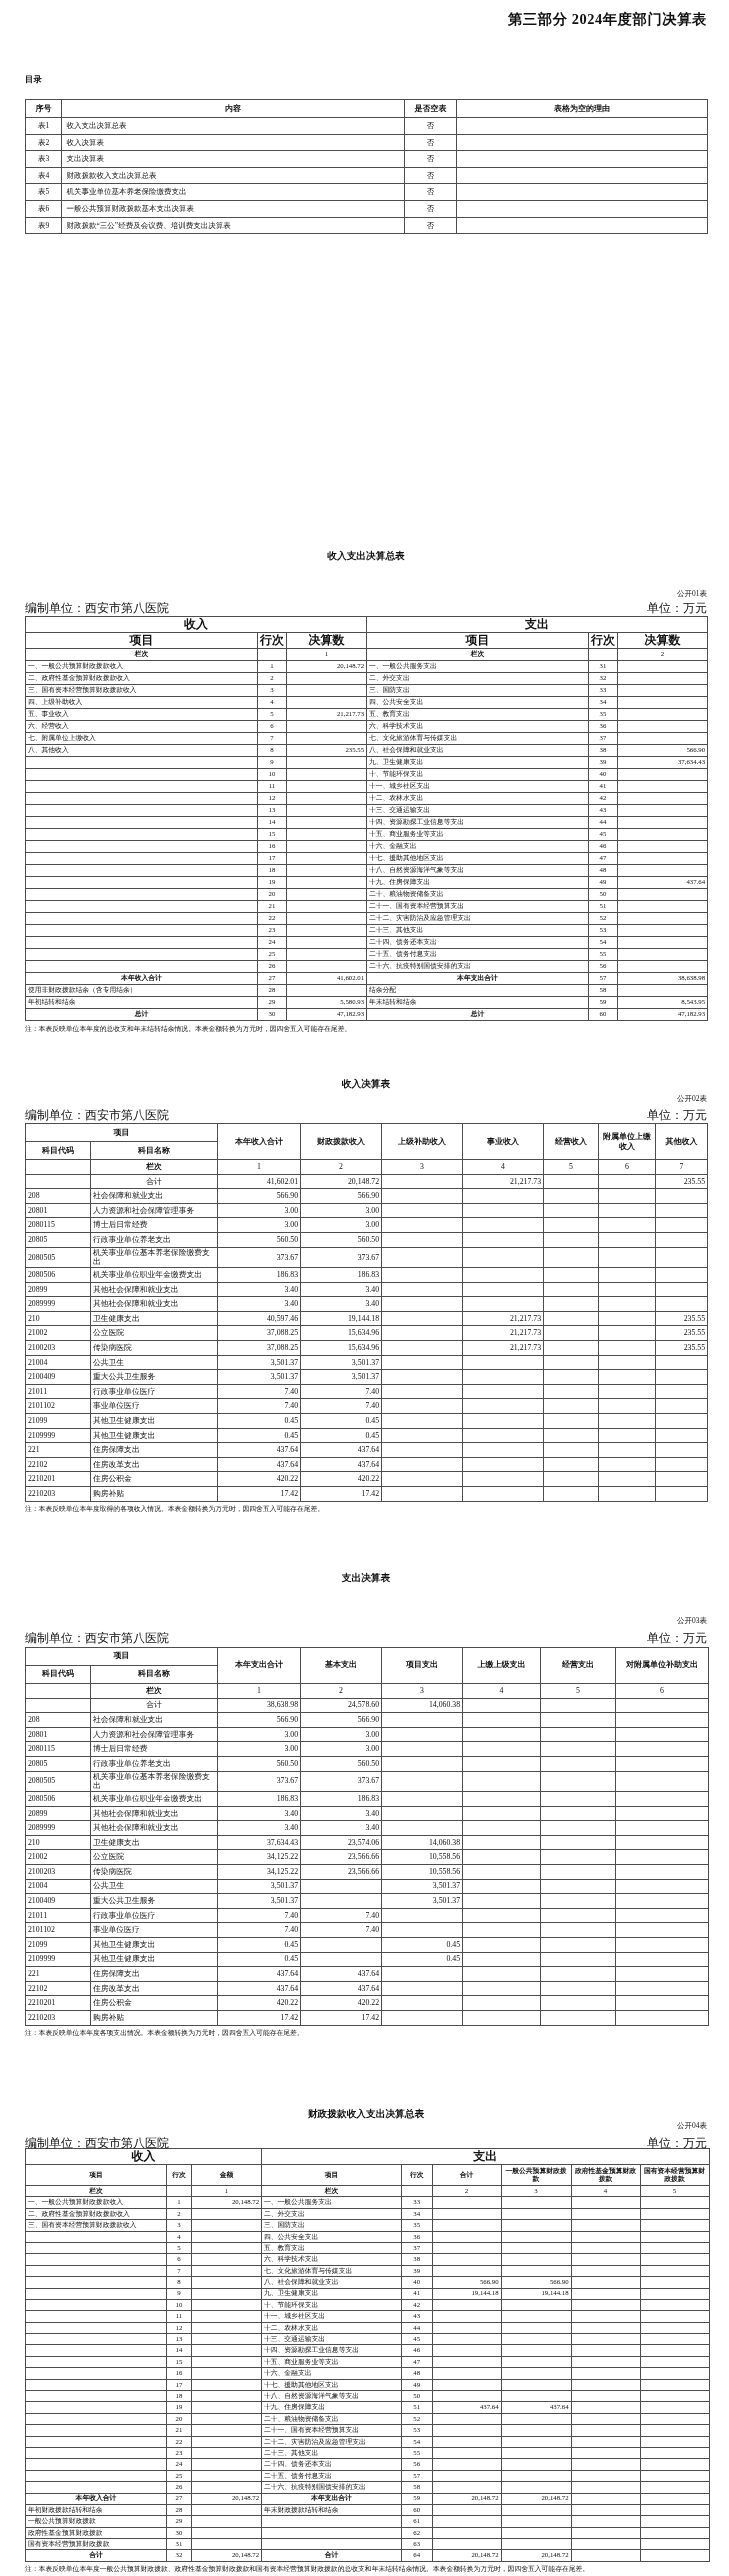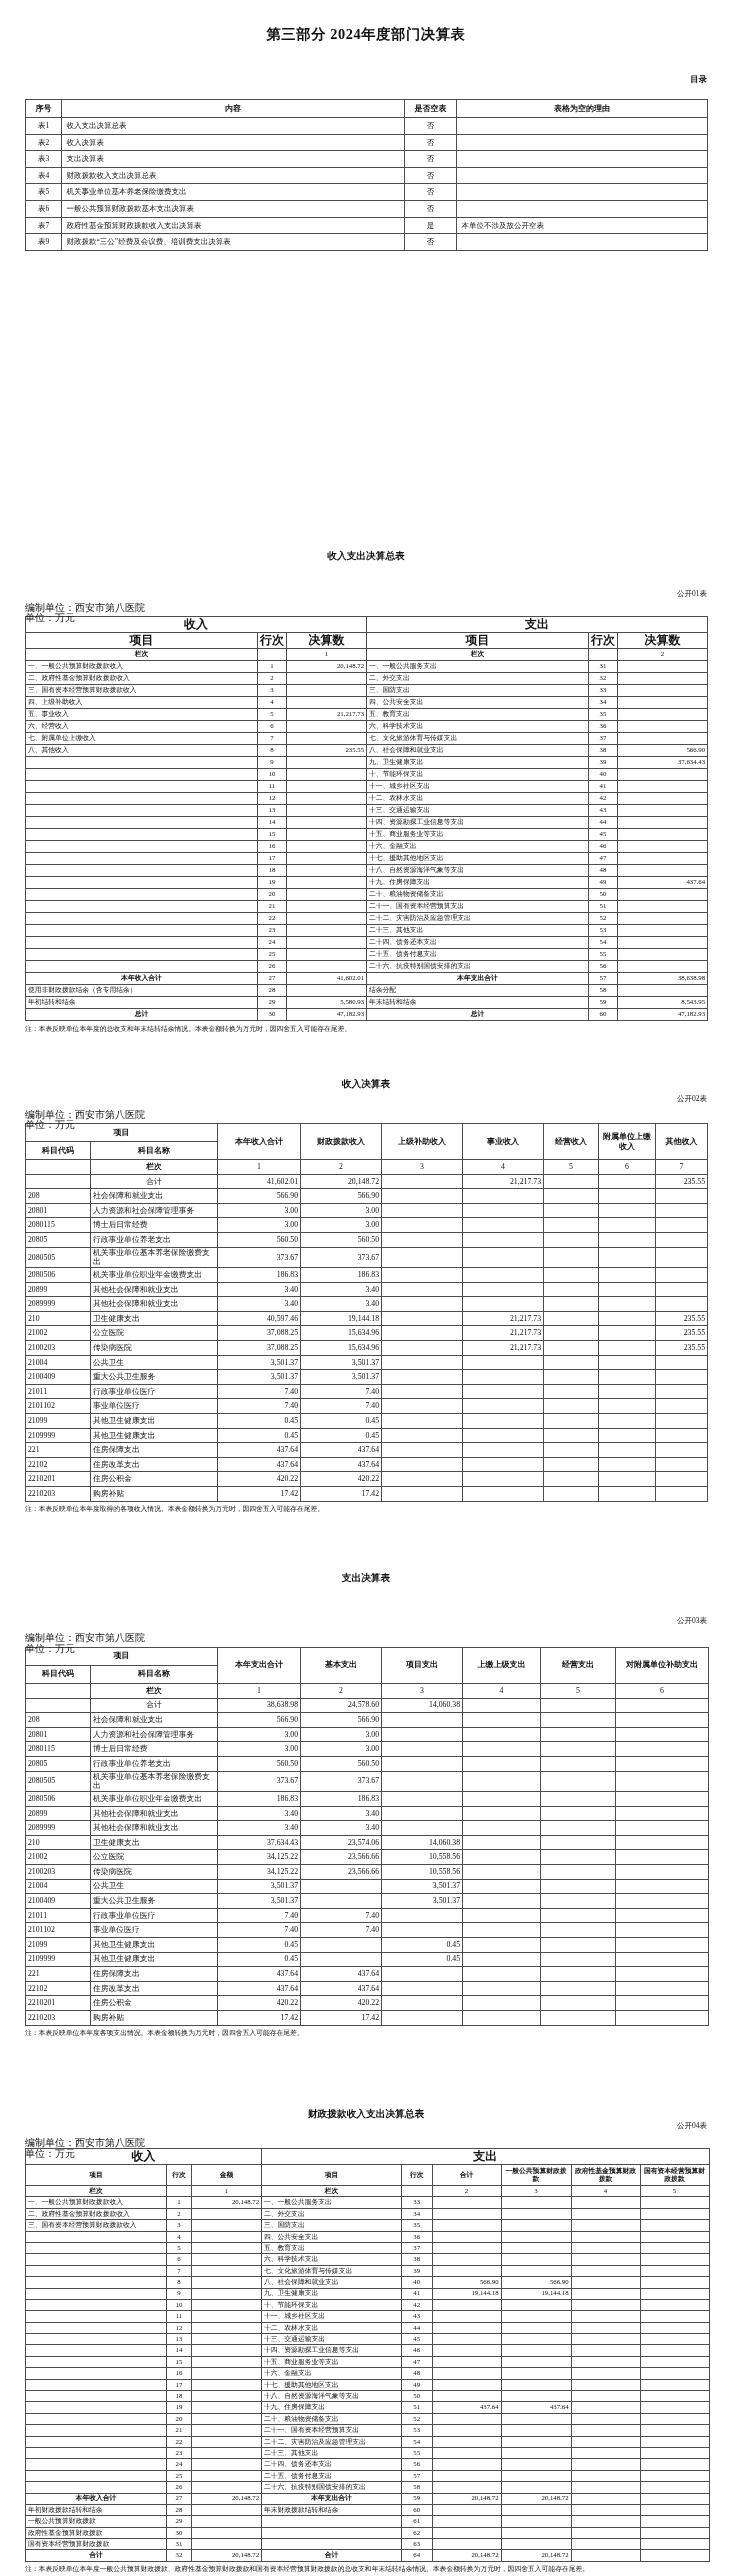--- a/index.html
+++ b/index.html
@@ -1,23 +1,23 @@
 <!DOCTYPE html>
 <html style="font-size:10.4px"><head>
 <meta charset="utf-8">
 <style>
   html,body{margin:0;padding:0;background:#ffffff;}
   .page{position:relative;width:730px;height:2576px;background:#fff;margin:0 auto;
         font-family:"Liberation Serif","DejaVu Serif",serif;color:#111;}
   .abs{position:absolute;left:25px;width:682px;}
-  .main-title{top:25px;text-align:center;font-size:14.3px;font-weight:bold;letter-spacing:0.6px;}
-  .toc-title{top:74px;text-align:right;font-size:8.4px;font-weight:bold;}
+  .main-title{top:10px;text-align:right;font-size:14.3px;font-weight:bold;letter-spacing:0.6px;}
+  .toc-title{top:74px;text-align:left;font-size:8.4px;font-weight:bold;}
   .sec-title{text-align:center;font-size:9.7px;font-weight:bold;height:13px;line-height:13px;}
   .sheet-label{text-align:right;font-size:7.5px;height:9px;line-height:9px;}
-  .unit-row{display:flex;justify-content:space-between;font-size:10px;height:10.4px;line-height:10.4px;flex-direction:column;}
+  .unit-row{display:flex;justify-content:space-between;font-size:12px;height:10.4px;line-height:10.4px;}
   .note{font-size:6.8px;margin-top:2.6px;line-height:9px;}
   .tbl{border-collapse:collapse;table-layout:fixed;width:682px;border:1.3px solid #2b2b2b;}
   .tbl th,.tbl td{border:0.6px solid #4d4d4d;overflow:hidden;padding:0 1.9px;
                   word-break:break-all;line-height:1.25;}
   .tbl th{font-weight:bold;}
   .al-l{text-align:left}.al-c{text-align:center}.al-r{text-align:right}
   .bd{font-weight:bold}
   .ind{padding-left:10.4px}
   
   .tbl-toc th{height:17px;font-size:8px;}
@@ -93,26 +93,20 @@
             <td class="al-c">否</td>
             <td class="al-l"></td>
           </tr>
           <tr>
             <td class="al-c">表6</td>
             <td class="al-l">一般公共预算财政拨款基本支出决算表</td>
             <td class="al-c">否</td>
             <td class="al-l"></td>
           </tr>
           <tr>
-            <td class="al-c">表7</td>
-            <td class="al-l">政府性基金预算财政拨款收入支出决算表</td>
-            <td class="al-c">是</td>
-            <td class="al-l">本单位不涉及故公开空表</td>
-          </tr>
-          <tr>
             <td class="al-c">表9</td>
             <td class="al-l">财政拨款“三公”经费及会议费、培训费支出决算表</td>
             <td class="al-c">否</td>
             <td class="al-l"></td>
           </tr>
         </tbody>
       </table>
   </div>
 
   <div class="abs sec-t1">

